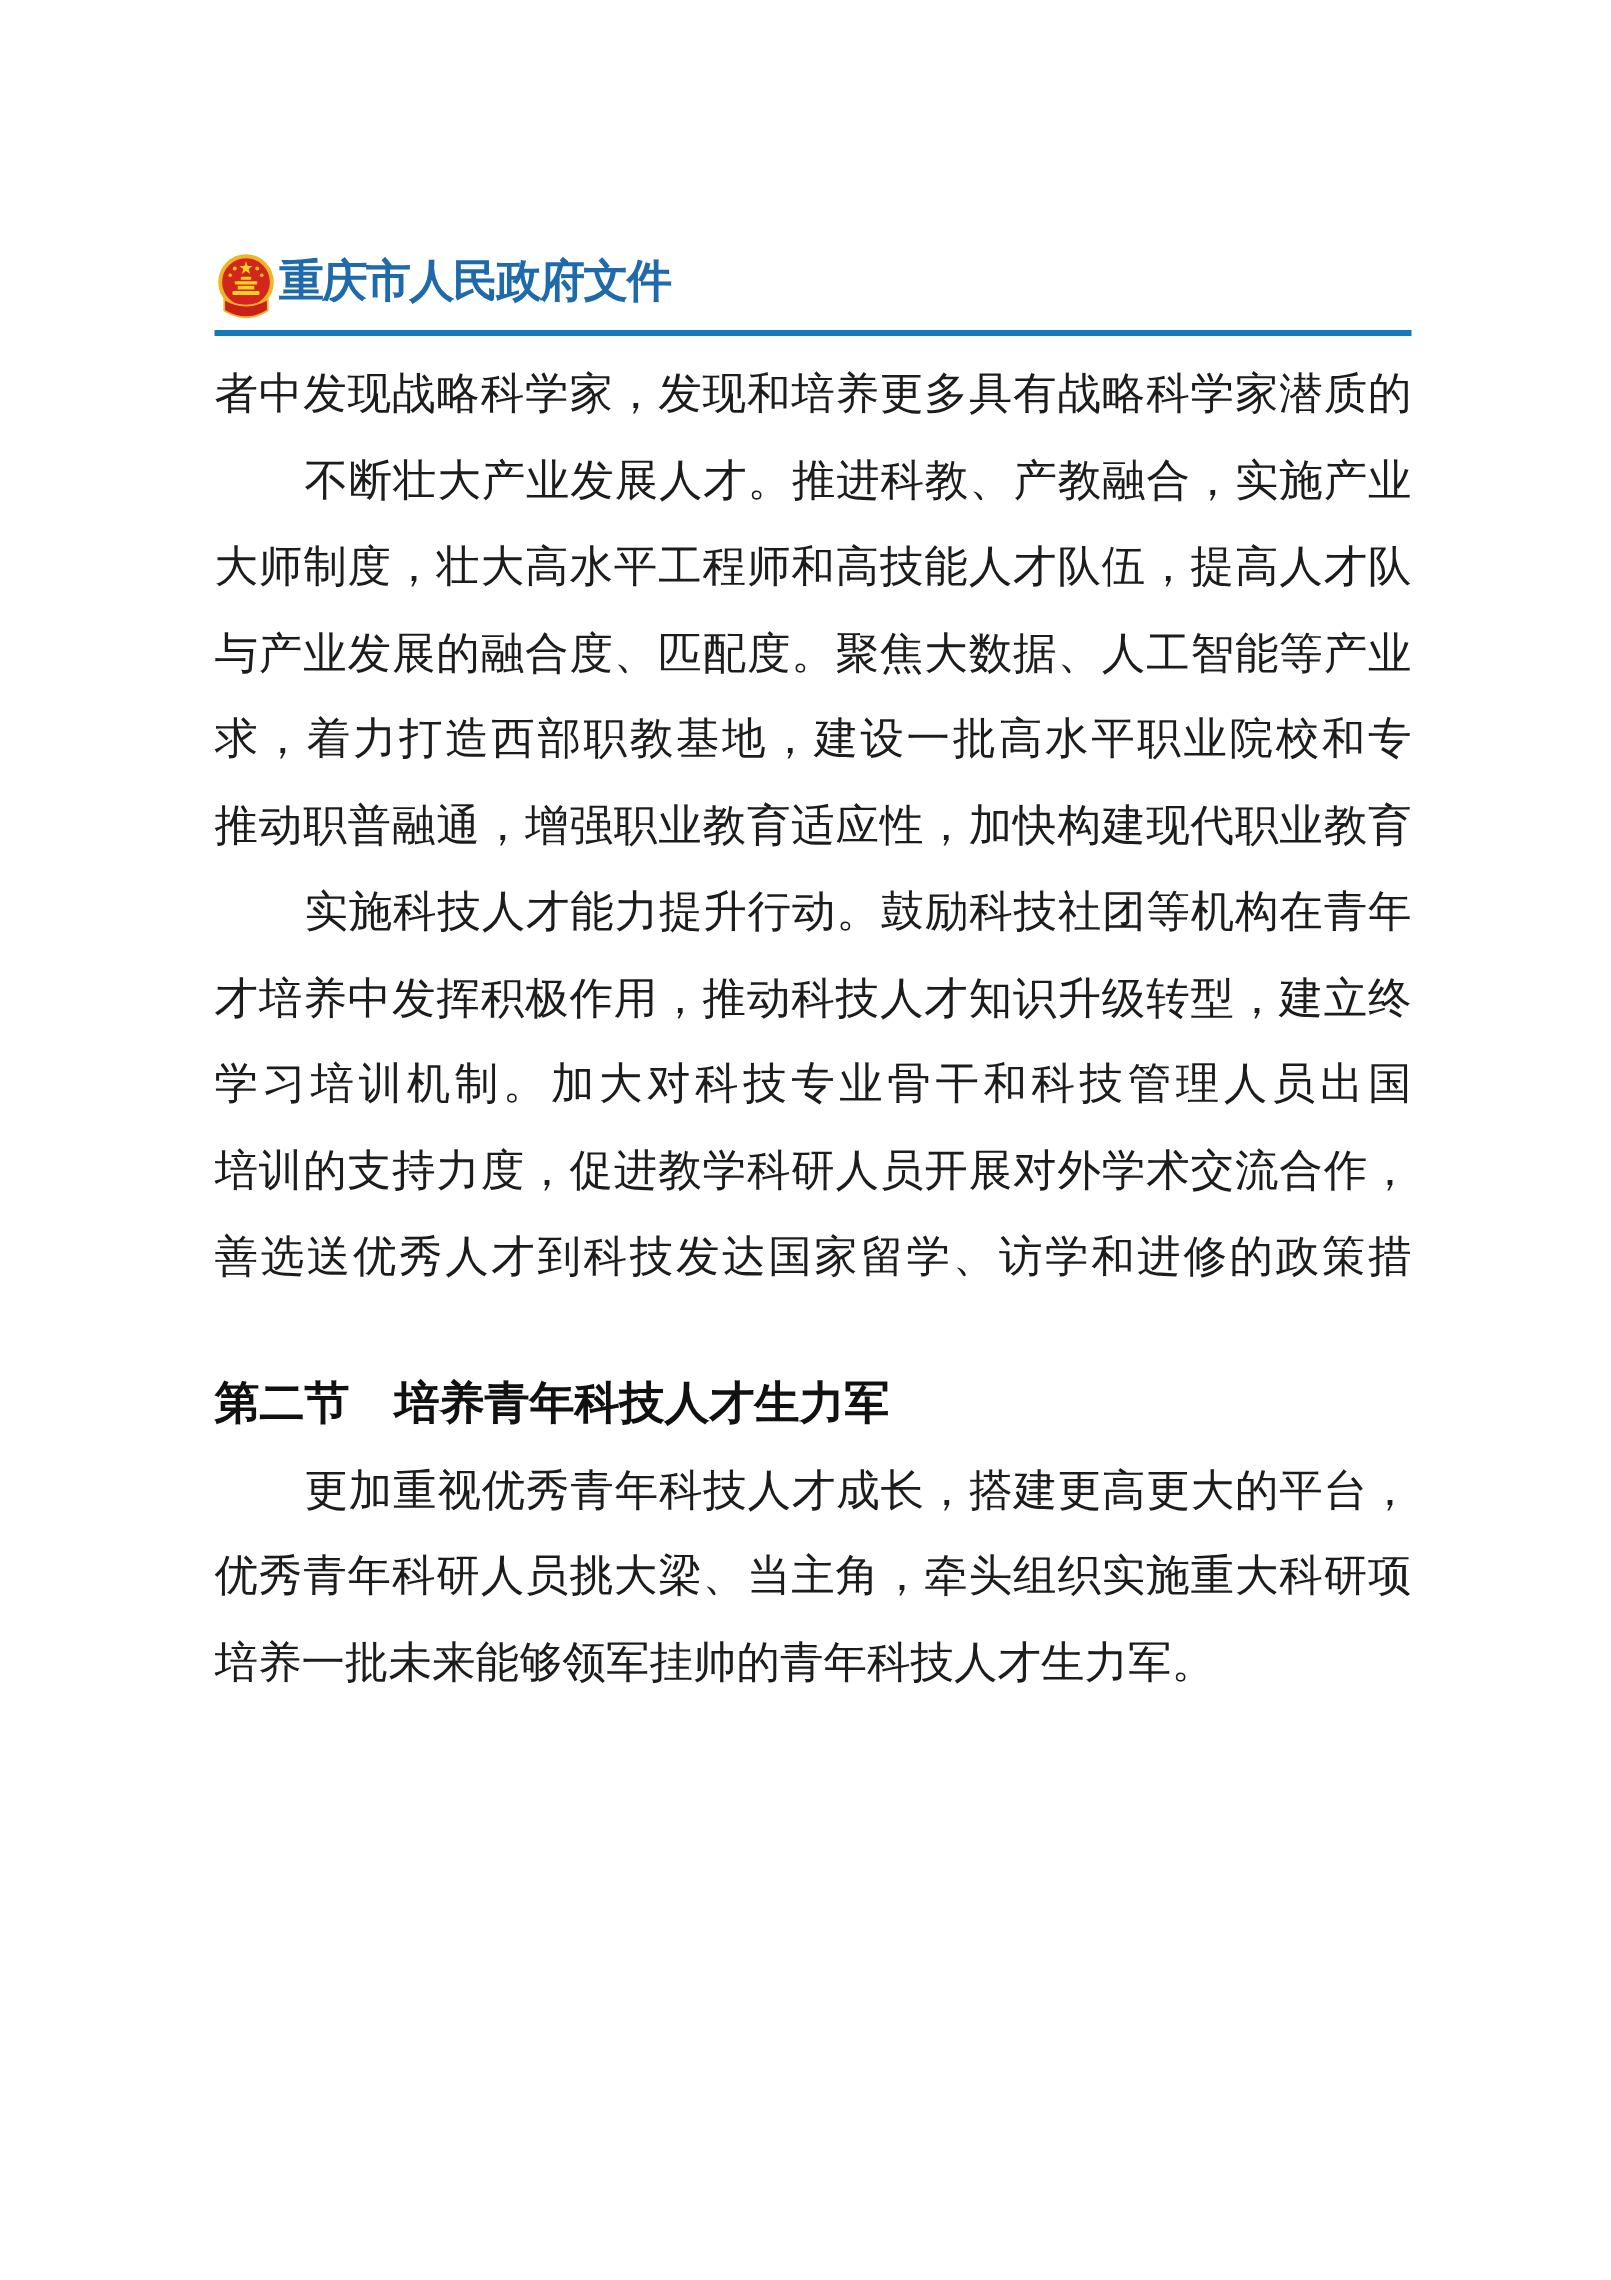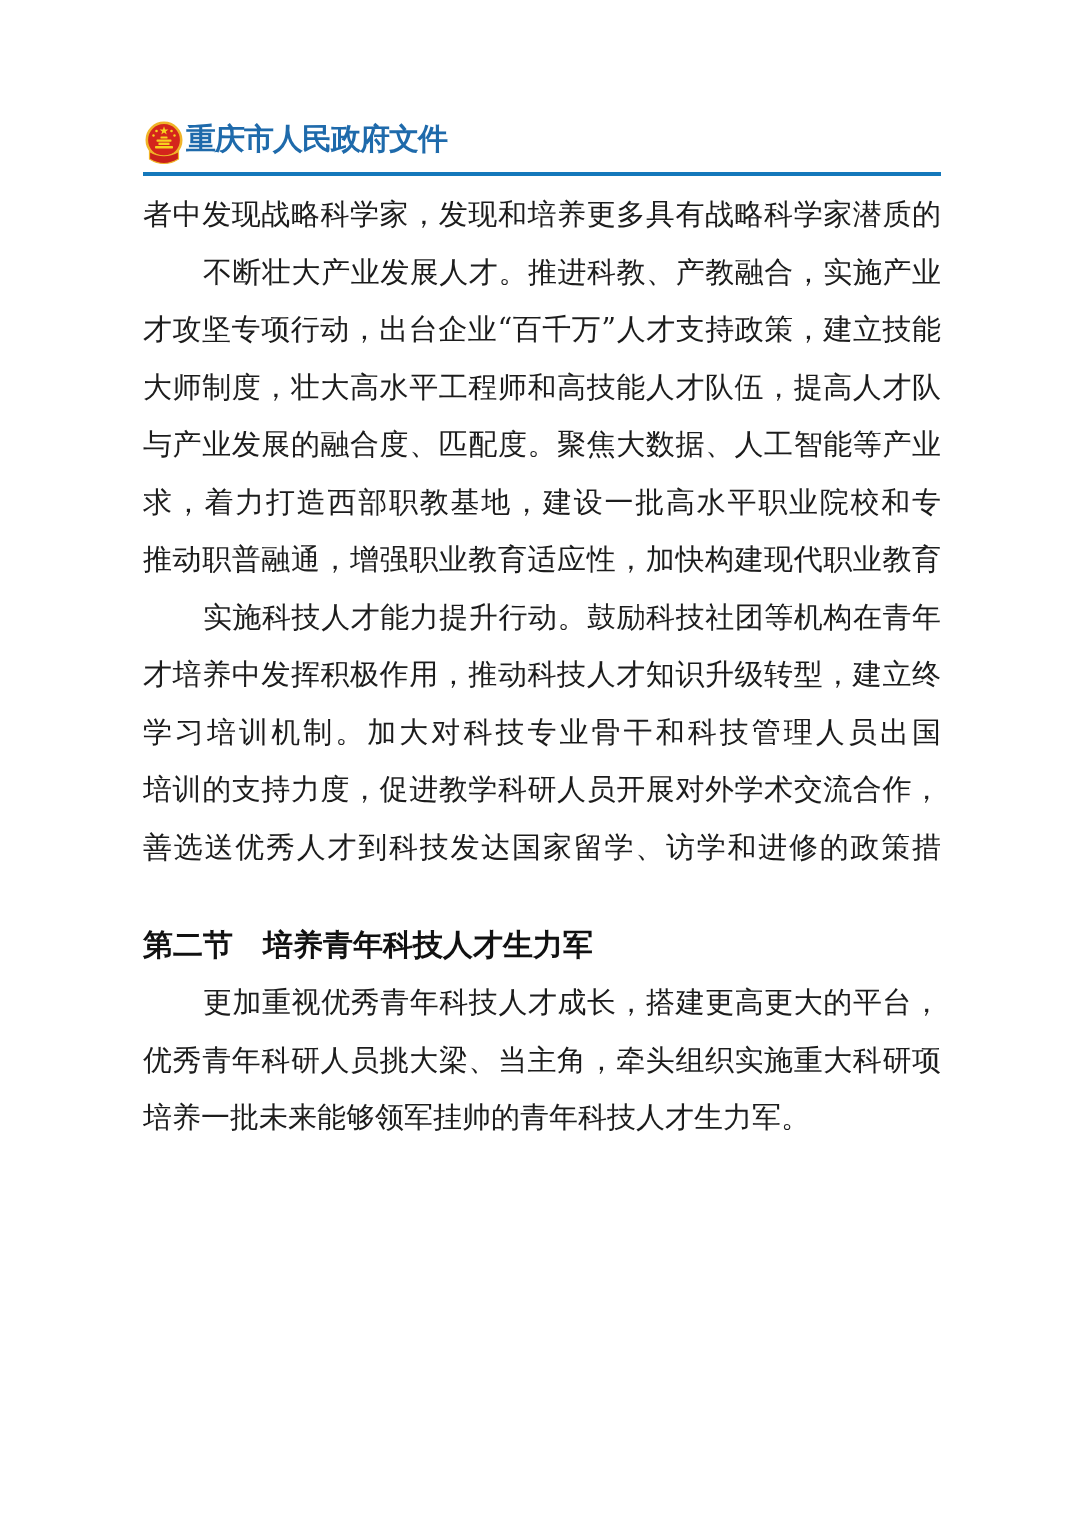--- a/index.html
+++ b/index.html
@@ -7,20 +7,21 @@
     padding: 0;
     background: #ffffff;
   }
   .page {
     position: relative;
     width: 1074px;
     height: 1180px;
     background: #ffffff;
     overflow: hidden;
     font-family: "DejaVu Serif", serif;
+    margin-top: 48px;
   }
   
   .hdr-emblem {
     position: absolute;
     left: 144px;
     top: 120px;
     width: 40px;
     height: 50px;
   }
   .hdr-title {
@@ -126,21 +127,20 @@
     <path d="M5.5,31.5 Q20,40 34.5,31.5 L34.5,39 Q20,48 5.5,39 Z" fill="#c9201a" stroke="#f0b428" stroke-width="1.2"></path>
   </svg>
 
   <div class="hdr-title">重庆市人民政府文件</div>
 
   <div class="hdr-rule"></div>
 
   <main class="doc-body" id="doc-body">
       <div class="line fill">者中发现战略科学家，发现和培养更多具有战略科学家潜质的高</div>
       <div class="line indent fill">不断壮大产业发展人才。推进科教、产教融合，实施产业人</div>
-      <div class="line fill">才攻坚专项行动，出台企业“百千万”人才支持政策，建立技能</div>
       <div class="line fill">大师制度，壮大高水平工程师和高技能人才队伍，提高人才队伍</div>
       <div class="line fill">与产业发展的融合度、匹配度。聚焦大数据、人工智能等产业需</div>
       <div class="line fill">求，着力打造西部职教基地，建设一批高水平职业院校和专业，</div>
       <div class="line fill">推动职普融通，增强职业教育适应性，加快构建现代职业教育体</div>
       <div class="line indent fill">实施科技人才能力提升行动。鼓励科技社团等机构在青年人</div>
       <div class="line fill">才培养中发挥积极作用，推动科技人才知识升级转型，建立终身</div>
       <div class="line fill">学习培训机制。加大对科技专业骨干和科技管理人员出国（境）</div>
       <div class="line fill">培训的支持力度，促进教学科研人员开展对外学术交流合作，完</div>
       <div class="line fill">善选送优秀人才到科技发达国家留学、访学和进修的政策措施。</div>
       <div class="sec-heading">第二节　培养青年科技人才生力军</div>

